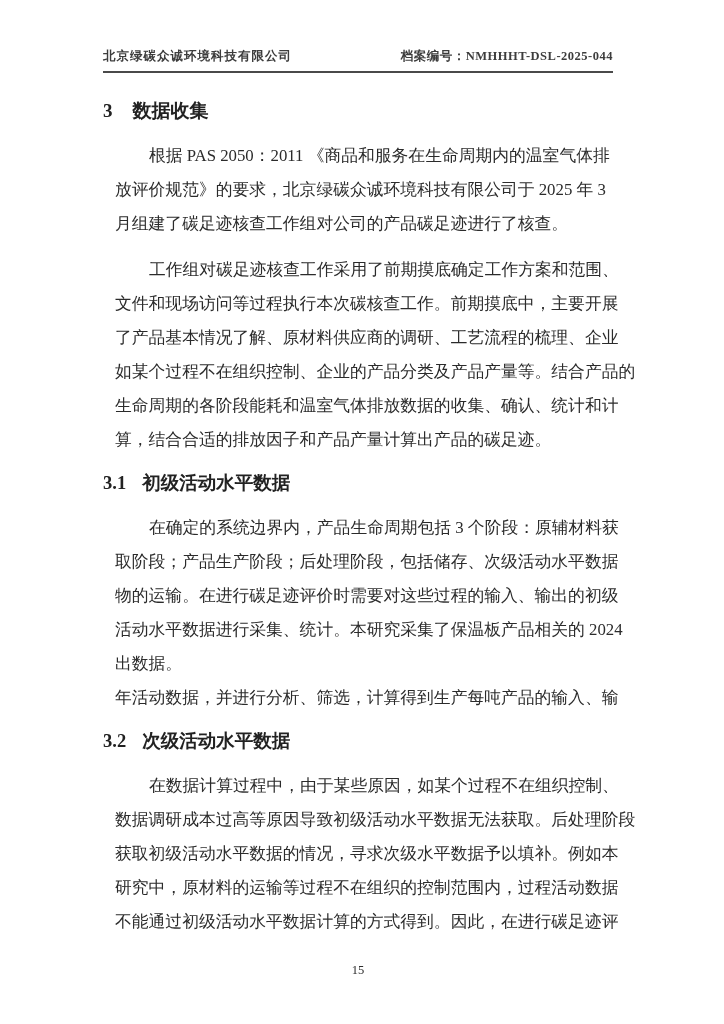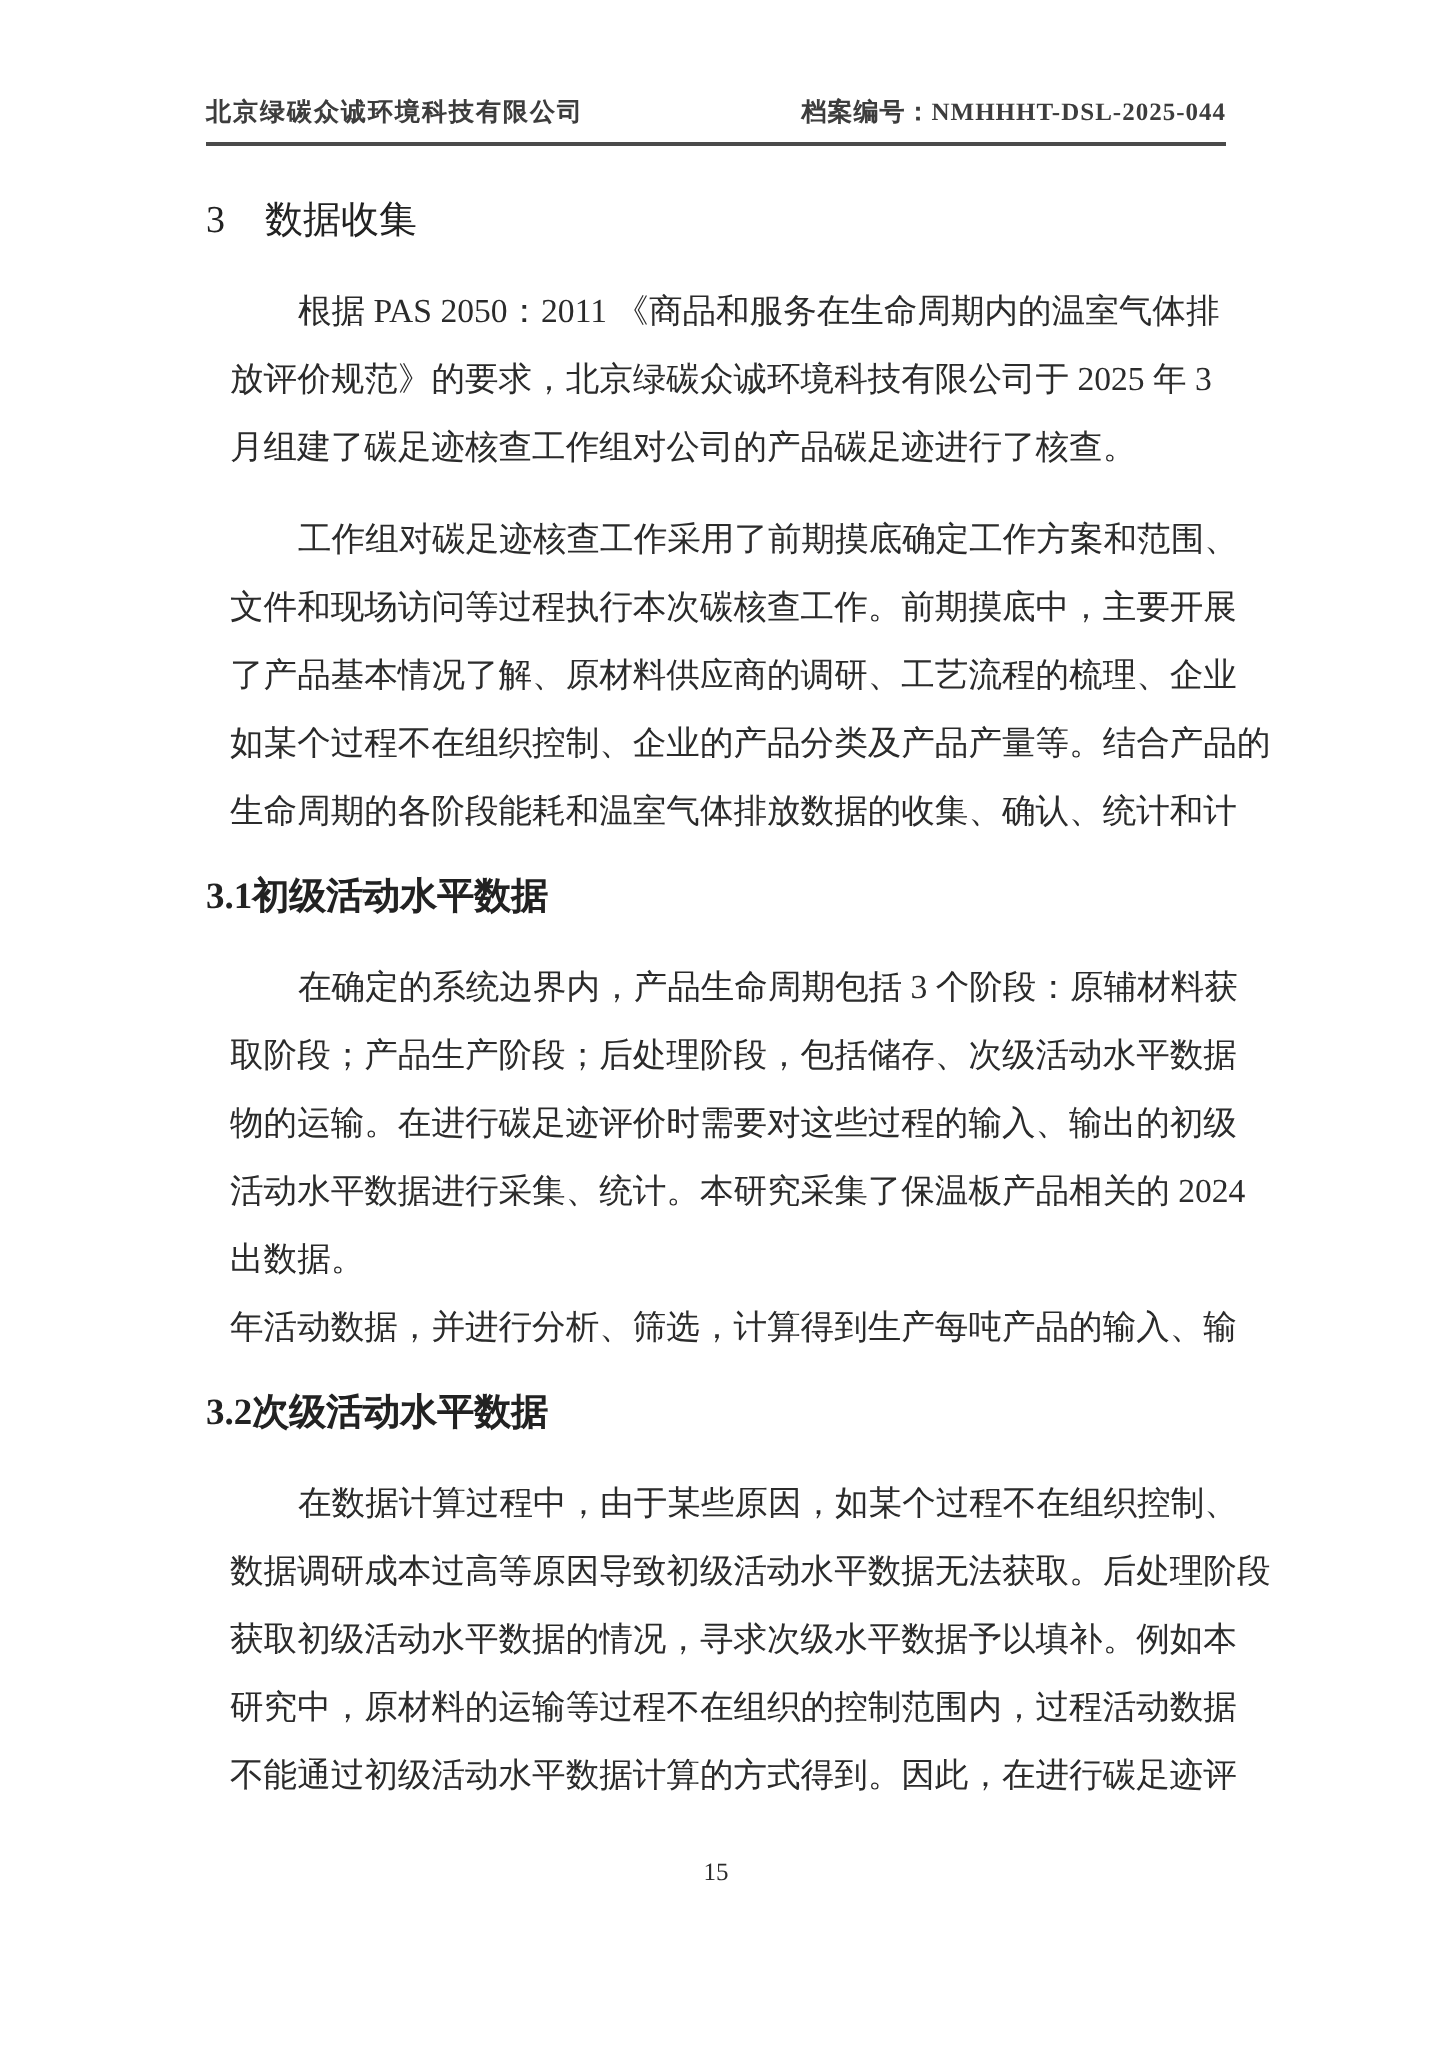--- a/index.html
+++ b/index.html
@@ -31,34 +31,34 @@
     font-size: 12.5px;
     font-weight: bold;
     letter-spacing: 1px;
     color: var(--header-text);
     border-bottom: 2px solid var(--rule);
     padding-bottom: 6px;
   }
   .page-header .file-no { letter-spacing: 0.5px; }
   .h1 {
     font-size: 19px;
-    font-weight: normal;
+    font-weight: bold;
     line-height: 28px;
     margin: 24px 0 14px 0;
     color: #222;
   }
   .h1 .h-num { margin-right: 20px; }
   .sec-h {
     font-size: 18.5px;
     font-weight: bold;
     line-height: 28px;
     margin: 12px 0 14px 0;
     color: #222;
   }
-  .sec-h .h-num { }
+  .sec-h .h-num { margin-right: 16px; }
   .para { margin: 12px; }
   .line {
     font-size: 16.8px;
     line-height: 34px;
     text-align: justify;
     text-align-last: justify;
     text-justify: inter-character;
     white-space: nowrap;
   }
   .line.first { text-indent: 34px; }
@@ -90,20 +90,21 @@
       <div class="line">放评价规范》的要求，北京绿碳众诚环境科技有限公司于 2025 年 3</div>
       <div class="line last">月组建了碳足迹核查工作组对公司的产品碳足迹进行了核查。</div>
     </div>
 
     <div class="para">
       <div class="line first">工作组对碳足迹核查工作采用了前期摸底确定工作方案和范围、</div>
       <div class="line">文件和现场访问等过程执行本次碳核查工作。前期摸底中，主要开展</div>
       <div class="line">了产品基本情况了解、原材料供应商的调研、工艺流程的梳理、企业</div>
       <div class="line">如某个过程不在组织控制、企业的产品分类及产品产量等。结合产品的</div>
       <div class="line">生命周期的各阶段能耗和温室气体排放数据的收集、确认、统计和计</div>
+      <div class="line last">算，结合合适的排放因子和产品产量计算出产品的碳足迹。</div>
     </div>
 
     <h2 class="sec-h">
       <span class="h-num">3.1</span><span class="h-title">初级活动水平数据</span>
     </h2>
 
     <div class="para">
       <div class="line first">在确定的系统边界内，产品生命周期包括 3 个阶段：原辅材料获</div>
       <div class="line">取阶段；产品生产阶段；后处理阶段，包括储存、次级活动水平数据</div>
       <div class="line">物的运输。在进行碳足迹评价时需要对这些过程的输入、输出的初级</div>

